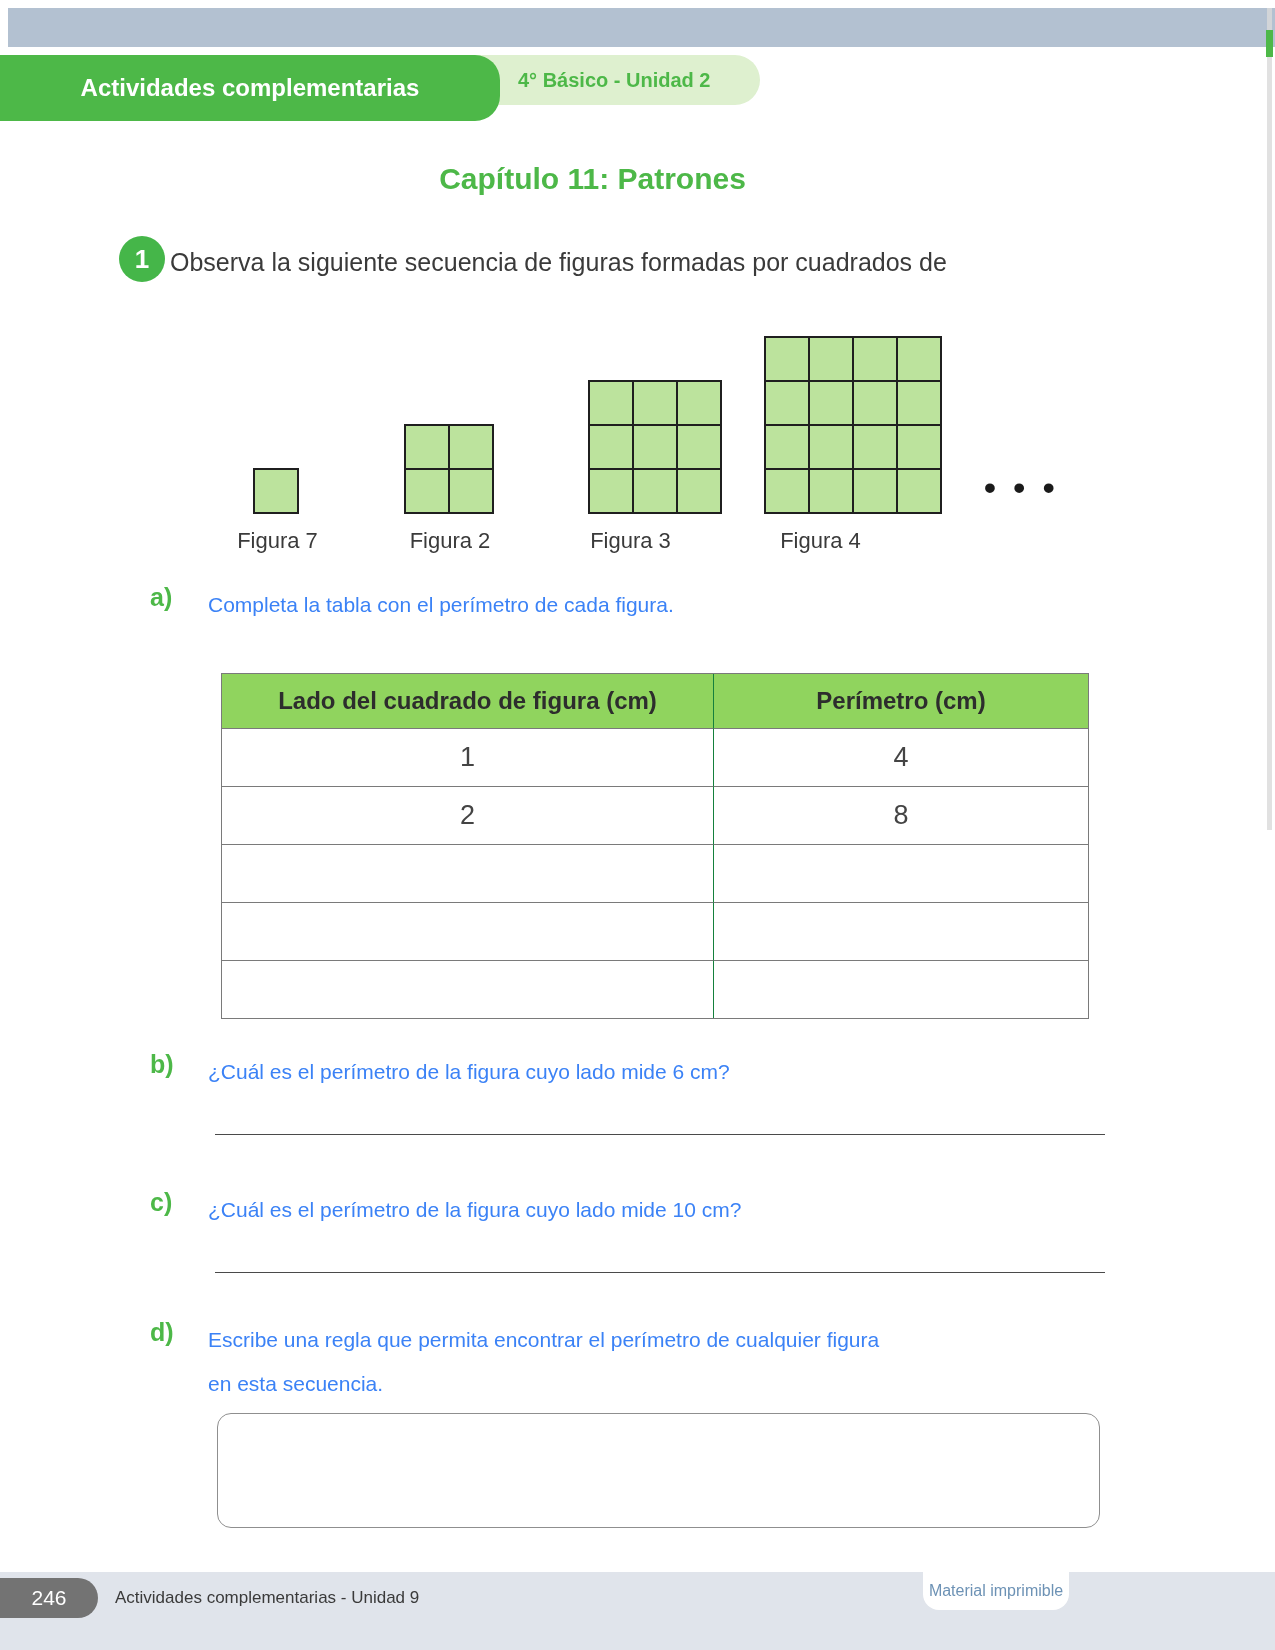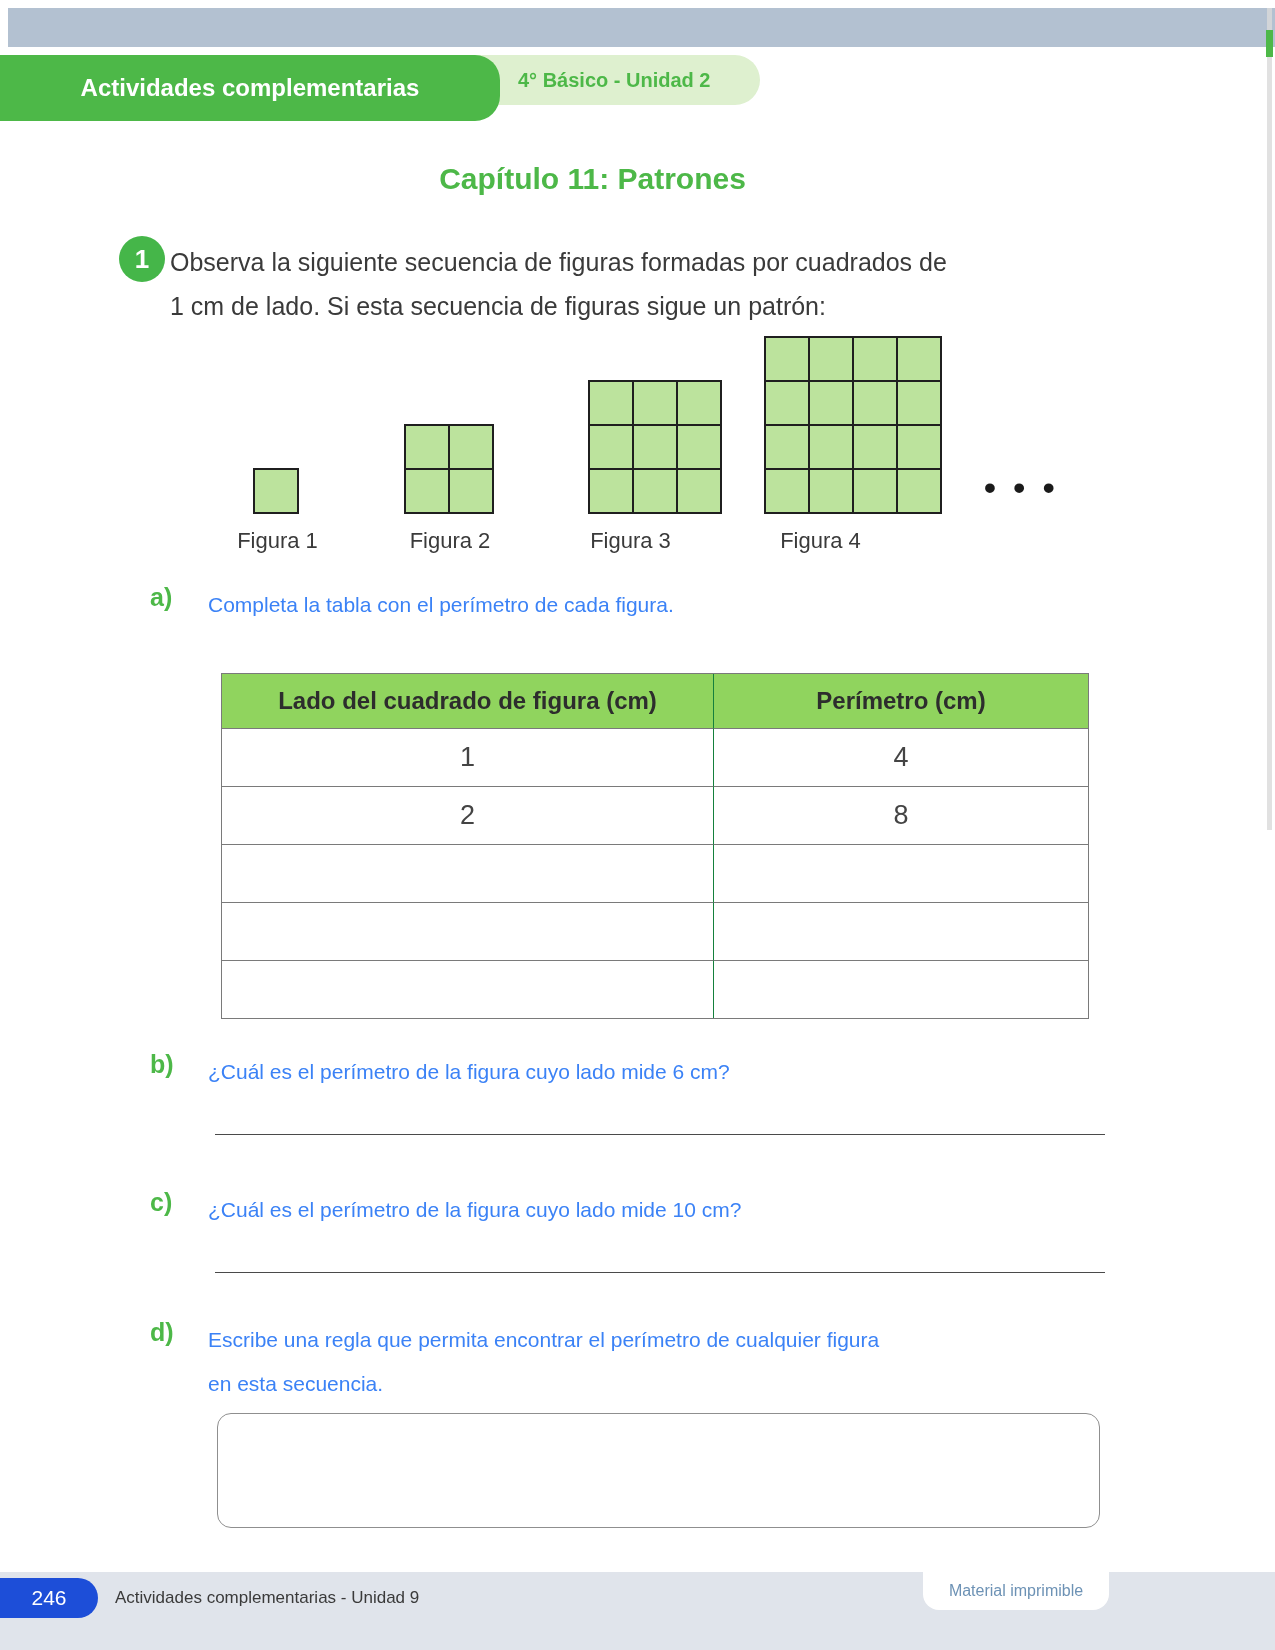--- a/index.html
+++ b/index.html
@@ -71,27 +71,27 @@
   #answer-line-b{top:1134px;}
   #answer-line-c{top:1272px;}
   .answer-box{
     position:absolute; left:217px; top:1413px; width:881px; height:113px;
     border:1.5px solid #8f8f8f; border-radius:14px; background:#ffffff;
   }
   
   .footer-band{position:absolute; left:0; top:1572px; width:1275px; height:78px; background:#e0e4eb;}
   .page-pill{
     position:absolute; left:0; top:1578px; width:98px; height:40px;
-    background:#1d4ed8; border-radius:0 20px 20px 0;
+    background:#737373; border-radius:0 20px 20px 0;
     display:flex; align-items:center; justify-content:center;
     color:#ffffff; font-size:21px;
   }
   .footer-label{position:absolute; left:115px; top:1588px; font-size:17px; color:#3a3a3a;}
   .printable-tab{
-    position:absolute; left:923px; top:1572px; width:186px; height:38px;
+    position:absolute; left:923px; top:1572px; width:146px; height:38px;
     background:#ffffff; border-radius:0 0 16px 16px;
     display:flex; align-items:center; justify-content:center;
     color:#6d92b5; font-size:16px;
   }
   
   .edge-gray-tail{position:absolute; left:1267px; top:8px; width:5px; height:822px; background:#d9d9d9; opacity:.8;}
   .edge-green{position:absolute; left:1266px; top:30px; width:7px; height:27px; background:#4db848;}
 </style>
 </head>
 <body>
@@ -107,21 +107,20 @@
     <span>Actividades complementarias</span>
   </div>
 
   <div class="chapter-title">Capítulo 11: Patrones</div>
 
   <div class="num-circle">
     <span>1</span>
   </div>
   <div class="prompt">
     <div>Observa la siguiente secuencia de figuras formadas por cuadrados de</div>
-    <div>1 cm de lado. Si esta secuencia de figuras sigue un patrón:</div>
   </div>
 
   <div class="figure-grid" id="grid-0" style="display: grid; grid-template-columns: repeat(1, 44px); grid-template-rows: repeat(1, 44px);">
       <div class="cell"></div>
     </div>
   <div class="figure-grid" id="grid-1" style="display: grid; grid-template-columns: repeat(2, 44px); grid-template-rows: repeat(2, 44px);">
       <div class="cell"></div>
       <div class="cell"></div>
       <div class="cell"></div>
       <div class="cell"></div>
@@ -149,21 +148,21 @@
       <div class="cell"></div>
       <div class="cell"></div>
       <div class="cell"></div>
       <div class="cell"></div>
       <div class="cell"></div>
       <div class="cell"></div>
       <div class="cell"></div>
       <div class="cell"></div>
     </div>
 
-  <div class="fig-label" id="figlabel-0">Figura 1</div>
+  <div class="fig-label" id="figlabel-0">Figura 7</div>
   <div class="fig-label" id="figlabel-1">Figura 2</div>
   <div class="fig-label" id="figlabel-2">Figura 3</div>
   <div class="fig-label" id="figlabel-3">Figura 4</div>
 
   <div class="dots">• • •</div>
 
   <div class="sec-letter" id="sec-a-letter">a)</div>
   <div class="sec-text" id="sec-a-text">Completa la tabla con el perímetro de cada figura.</div>
 
   <div class="ex-table">

